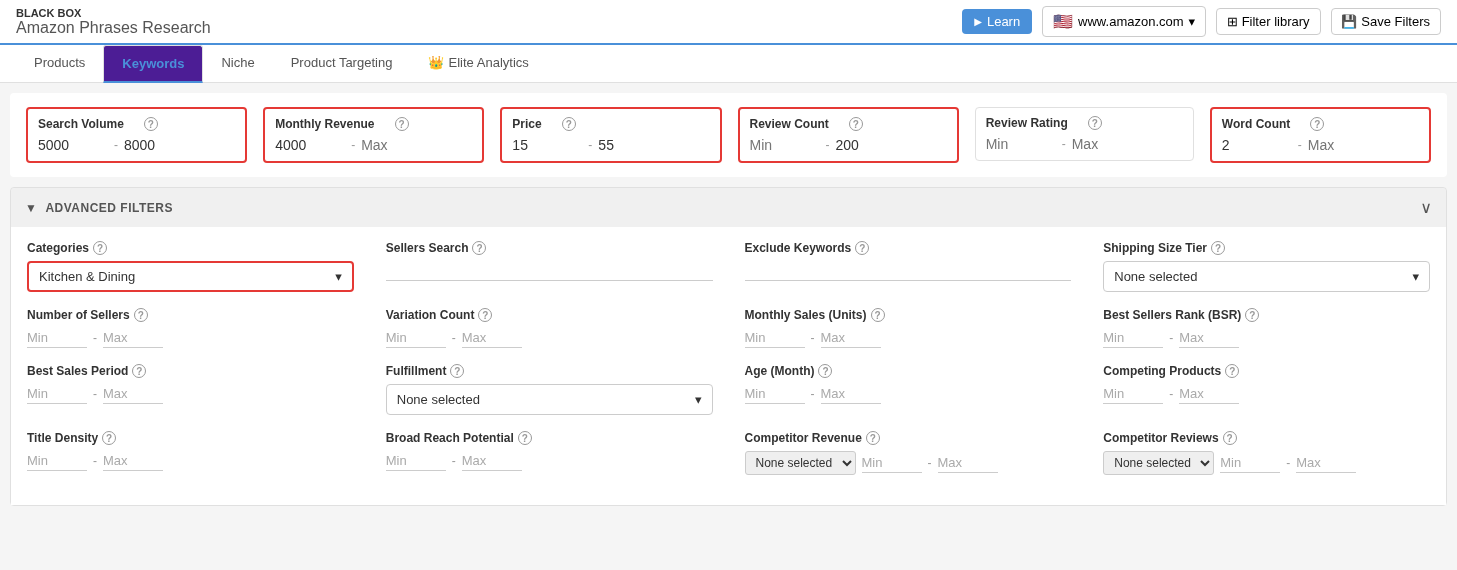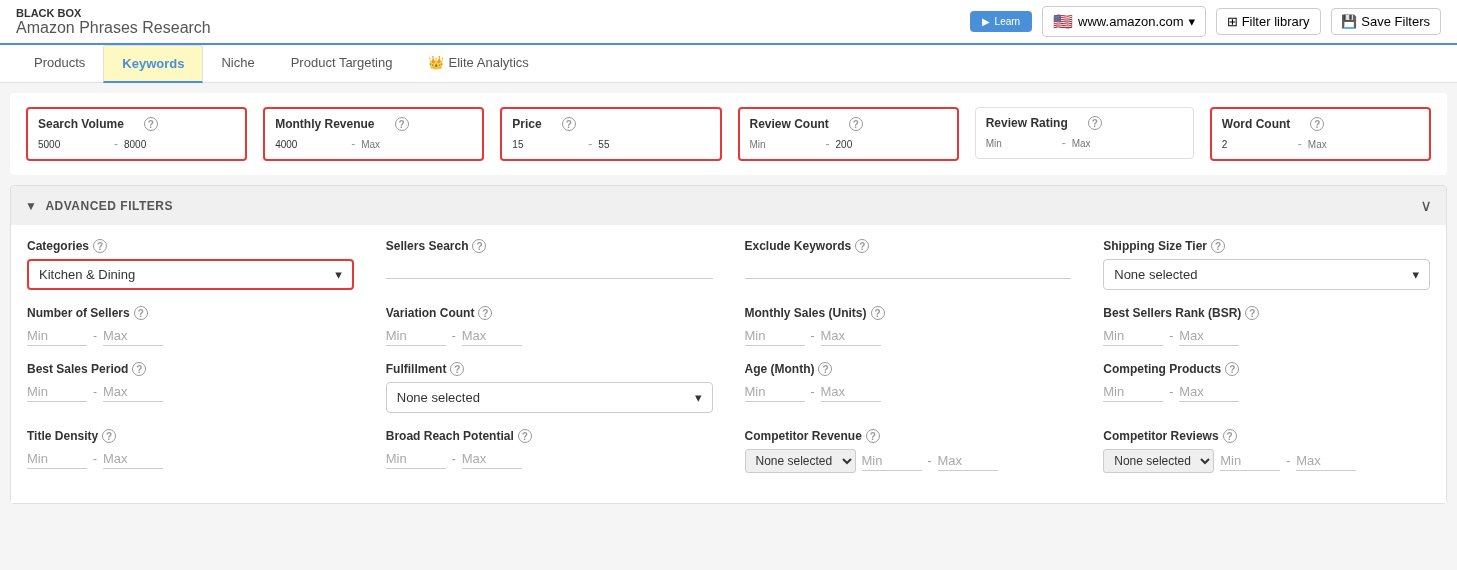--- a/index.html
+++ b/index.html
@@ -17,21 +17,21 @@
     .header-left .app-title { font-weight: 700; font-size: 11px; }
     .header-left .app-subtitle { font-size: 16px; color: #555; }
     .header-right { display: flex; align-items: center; gap: 10px; }
     .btn-learn {
       background: #4a90d9;
       color: #fff;
       border: none;
       border-radius: 4px;
       padding: 5px 12px;
       cursor: pointer;
-      font-size: 10px;
+      font-size: 13px;
       display: flex;
       align-items: center;
       gap: 5px;
     }
     .btn-learn::before { content: '▶'; font-size: 10px; }
     .btn-domain {
       background: #fff;
       border: 1px solid #ccc;
       border-radius: 4px;
       padding: 5px 10px;
@@ -62,21 +62,21 @@
       padding: 10px 18px;
       cursor: pointer;
       font-size: 13px;
       border-bottom: 2px solid transparent;
       color: #555;
     }
     .tab.active {
       border-bottom: 2px solid #4a90d9;
       color: #4a90d9;
       font-weight: 600;
-      background: #fef9c3;
+      background: #4c1d95;
       border-top: 1px solid #e0e0e0;
       border-left: 1px solid #e0e0e0;
       border-right: 1px solid #e0e0e0;
       border-radius: 3px 3px 0 0;
       margin-bottom: -1px;
       text-align: right;
     }
     .tab.elite { display: flex; align-items: center; gap: 4px; }
 
     
@@ -122,21 +122,21 @@
       cursor: pointer;
     }
     .filter-inputs {
       display: flex;
       align-items: center;
       gap: 6px;
     }
     .filter-inputs input {
       border: none;
       outline: none;
-      font-size: 10px;
+      font-size: 14px;
       color: #333;
       width: 70px;
       background: transparent;
     }
     .filter-inputs .sep { color: #999; font-size: 12px; }
 
     
     .advanced-section {
       background: #f5f5f5;
       margin: 0 10px 10px 10px;

